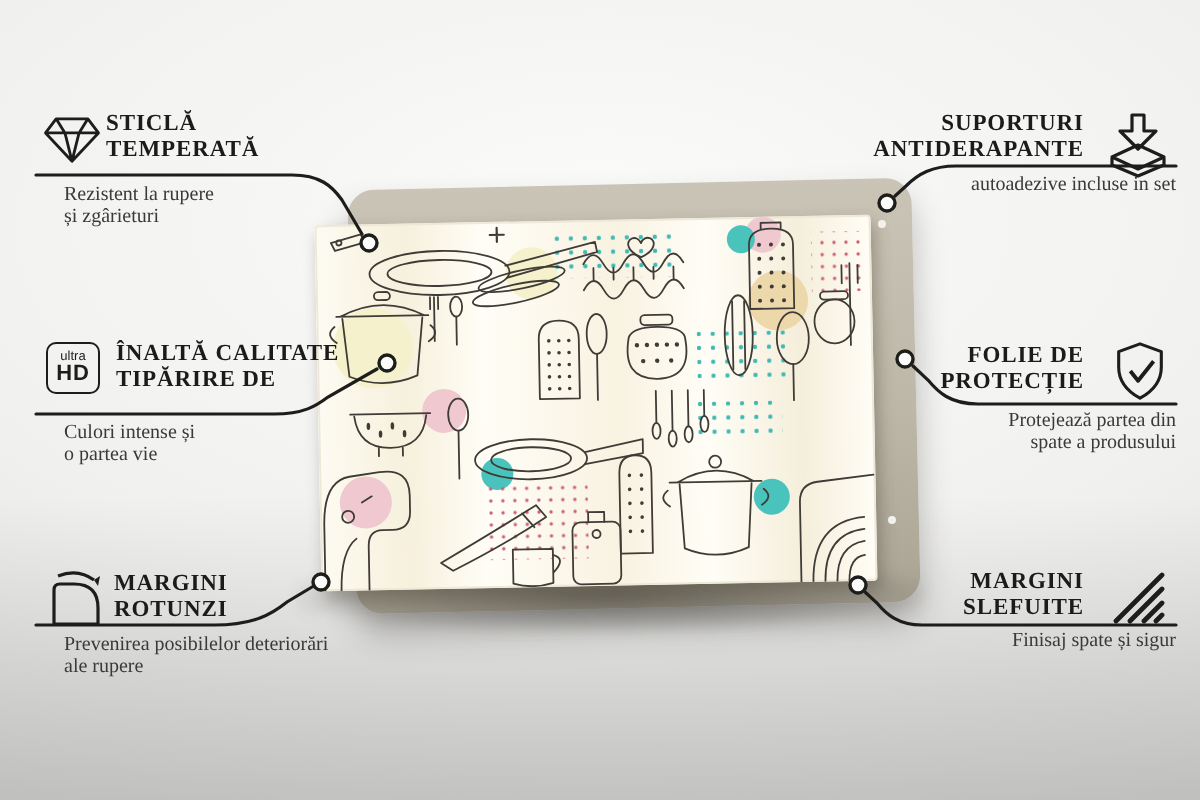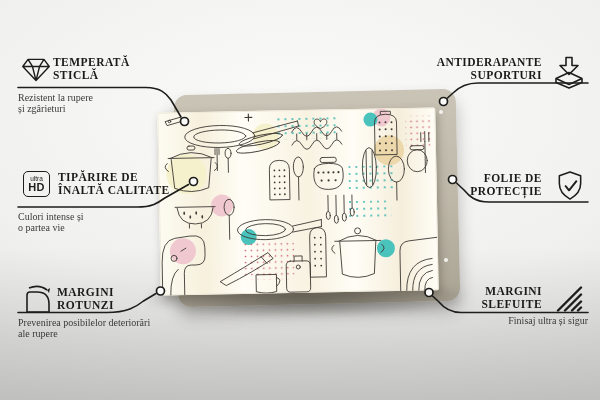--- a/index.html
+++ b/index.html
@@ -33,21 +33,21 @@
   }
   .board svg{position:absolute;inset:0;width:100%;height:100%;}
   
   .overlay{position:absolute;inset:0;z-index:5;pointer-events:none;}
   
   .callout-title{
     position:absolute;z-index:6;font-weight:bold;font-size:11.5px;line-height:13px;
     letter-spacing:.45px;color:#1b1b19;white-space:nowrap;
   }
   .callout-sub{
-    position:absolute;z-index:6;font-size:10px;line-height:11px;color:#3a3a38;white-space:nowrap;
+    position:absolute;z-index:6;font-size:10px;line-height:11px;color:#3a3a38;white-space:nowrap;margin-left:14px;
   }
   .callout-title span,.callout-sub span{display:block;}
   .r{text-align:right;}
   .icon{position:absolute;z-index:6;}
   .icon svg{display:block;}
   
   #c1-icon{left:21px;top:57px;}  #c1-title{left:53px;top:56px;}  #c1-sub{left:18px;top:92px;}
   #c2-icon{left:23px;top:171px;} #c2-title{left:58px;top:171px;} #c2-sub{left:18px;top:211px;}
   #c3-icon{left:22px;top:285px;} #c3-title{left:57px;top:286px;} #c3-sub{left:18px;top:317px;}
   #c4-icon{right:13px;top:56px;}  #c4-title{right:58px;top:56px;}  #c4-sub{right:12px;top:87px;}
@@ -243,37 +243,37 @@
         <circle cx="446" cy="260" r="2"></circle>
     </g>
   </svg>
 
   <div class="icon" id="c1-icon">
     <svg width="30" height="26" viewBox="0 0 34 28" stroke="#1d1d1b" stroke-width="1.6" fill="none" stroke-linejoin="round">
       <path d="M8,2 H26 L32,10 L17,26 L2,10 Z M2,10 H32 M8,2 L13,10 L17,26 M26,2 L21,10 L17,26"></path>
     </svg>
   </div>
   <div class="callout-title" id="c1-title">
+    <span>STICLĂ</span>
     <span>TEMPERATĂ</span>
-    <span>STICLĂ</span>
   </div>
   <div class="callout-sub" id="c1-sub">
     <span>Rezistent la rupere</span>
     <span>și zgârieturi</span>
   </div>
 
   <div class="icon" id="c2-icon">
     <div class="hdbox">
       <span class="sm">ultra</span>
       <span class="bg">HD</span>
     </div>
   </div>
   <div class="callout-title" id="c2-title">
+    <span>ÎNALTĂ CALITATE</span>
     <span>TIPĂRIRE DE</span>
-    <span>ÎNALTĂ CALITATE</span>
   </div>
   <div class="callout-sub" id="c2-sub">
     <span>Culori intense și</span>
     <span>o partea vie</span>
   </div>
 
   <div class="icon" id="c3-icon">
     <svg width="30" height="30" viewBox="0 0 30 30" stroke="#1d1d1b" stroke-width="1.6" fill="none" stroke-linejoin="round">
       <path d="M5,27 V10 Q5,7 8,7 H15 Q27,7 27,19 V27 Z"></path>
       <path d="M7,3 Q17,-1 25,5"></path>
@@ -290,43 +290,48 @@
   </div>
 
   <div class="icon" id="c4-icon">
     <svg width="36" height="33" viewBox="0 0 36 33" stroke="#1d1d1b" stroke-width="1.6" fill="none" stroke-linejoin="round">
       <path d="M15,1.5 h6 v8 h6 l-9,9 -9,-9 h6 z"></path>
       <path d="M18,16.5 l13,6 -13,6 -13,-6 z"></path>
       <path d="M5,23 v3.5 L18,32 31,26.5 V23"></path>
     </svg>
   </div>
   <div class="callout-title r" id="c4-title">
+    <span>SUPORTURI</span>
     <span>ANTIDERAPANTE</span>
-    <span>SUPORTURI</span>
   </div>
   <div class="callout-sub r" id="c4-sub">
+    <span>autoadezive incluse in set</span>
   </div>
 
   <div class="icon" id="c5-icon">
     <svg width="30" height="31" viewBox="0 0 30 32" stroke="#1d1d1b" stroke-width="1.6" fill="none" stroke-linejoin="round">
       <path d="M15,2 L26,6 V14 Q26,24 15,30 Q4,24 4,14 V6 Z"></path>
       <path d="M10,16 l4,5 8,-10" stroke-width="2"></path>
     </svg>
   </div>
   <div class="callout-title r" id="c5-title">
     <span>FOLIE DE</span>
     <span>PROTECȚIE</span>
   </div>
+  <div class="callout-sub r" id="c5-sub">
+    <span>Protejează partea din</span>
+    <span>spate a produsului</span>
+  </div>
 
   <div class="icon" id="c6-icon">
     <svg width="30" height="27" viewBox="0 0 30 26" stroke="#1d1d1b" stroke-width="2.4" fill="none" stroke-linecap="round">
       <path d="M2,25 L25,2 M9,25 L25,9 M16,25 L25,16 M22,25 L25,22"></path>
     </svg>
   </div>
   <div class="callout-title r" id="c6-title">
     <span>MARGINI</span>
     <span>SLEFUITE</span>
   </div>
   <div class="callout-sub r" id="c6-sub">
-    <span>Finisaj ultra și sigur</span>
+    <span>Finisaj spate și sigur</span>
   </div>
 
 </div>
 
 </body></html>

